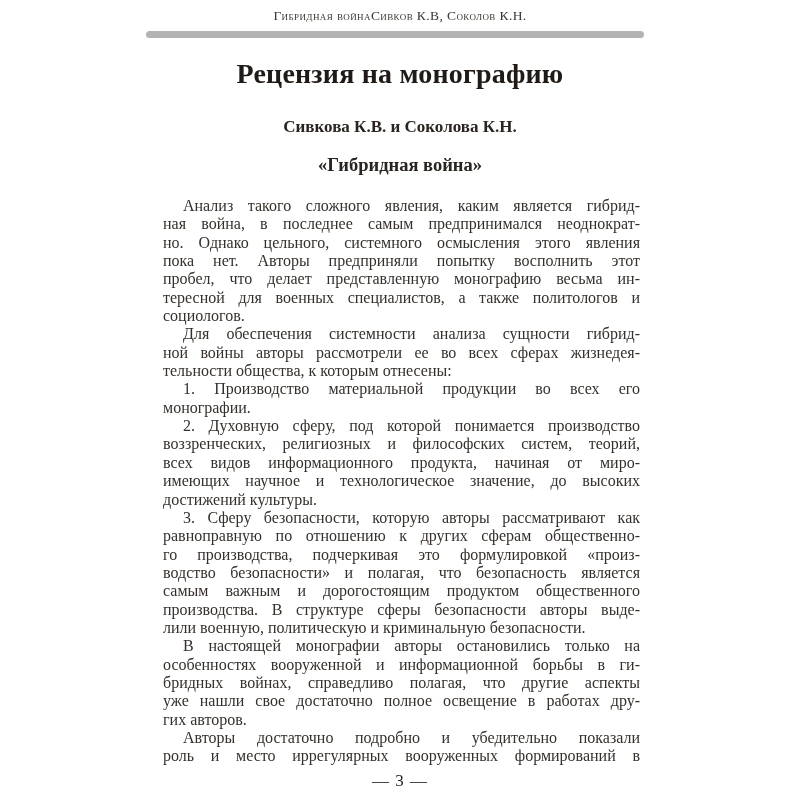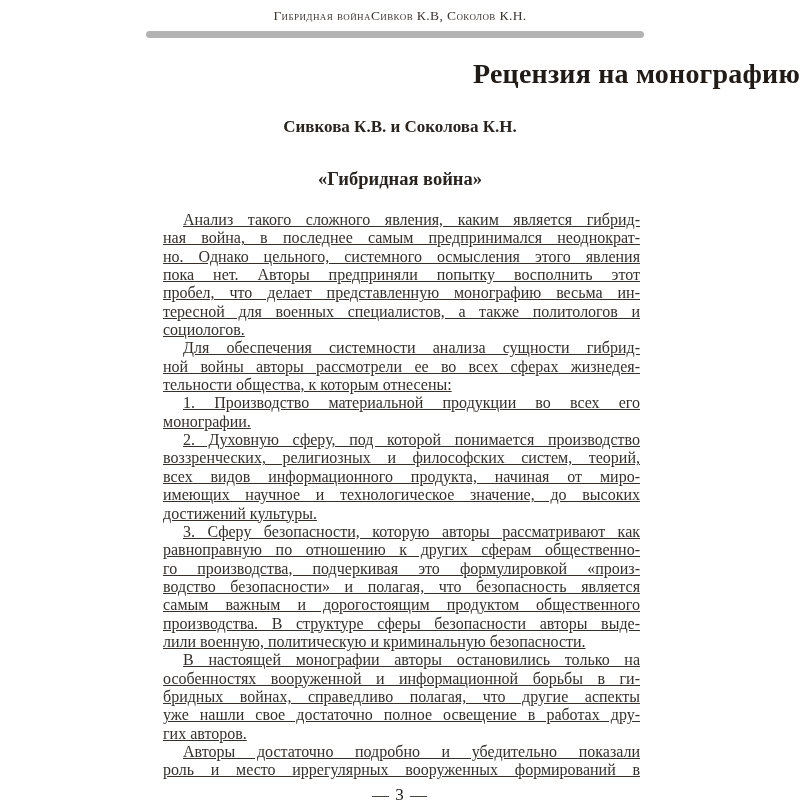--- a/index.html
+++ b/index.html
@@ -27,49 +27,48 @@
   .head-rule {
     width: 498px;
     height: 7px;
     margin: 7px 0 0 146px;
     background: #b3b3b3;
     border-radius: 3.5px;
   }
   
   .page-title {
     margin: 21px 0 0 0;
-    text-align: right;
+    text-align: center;
     font-size: 28px;
     line-height: 30px;
     font-weight: bold;
     letter-spacing: 0.2px;
     color: #201b17;
   }
   .subtitle-authors {
     margin-top: 29px;
     text-align: center;
     font-size: 17px;
     line-height: 18px;
     font-weight: bold;
     color: #29241f;
   }
   .subtitle-book {
-    margin-top: 33px;
+    margin-top: 19px;
     text-align: center;
     font-size: 18.5px;
     line-height: 20px;
     font-weight: bold;
     color: #29241f;
   }
   
   .body-text {
     width: 477px;
     margin: 22px 0 0 163px;
     font-size: 16px;
-    text-decoration: underline;
   }
   .para { margin: 0; }
   .line {
     line-height: 18.35px;
     text-align: justify;
     text-align-last: justify;
     white-space: normal;
   }
   .line.first { text-indent: 20px; }
   .line.last { text-align-last: left; }

